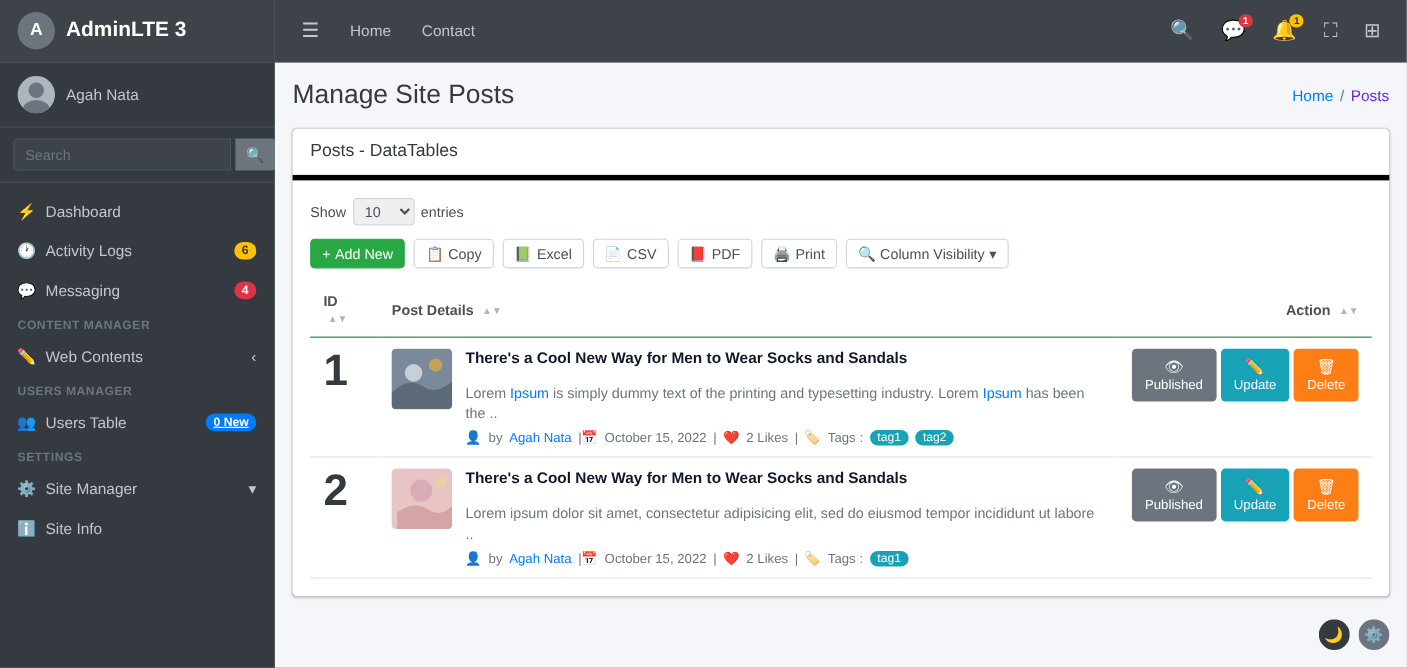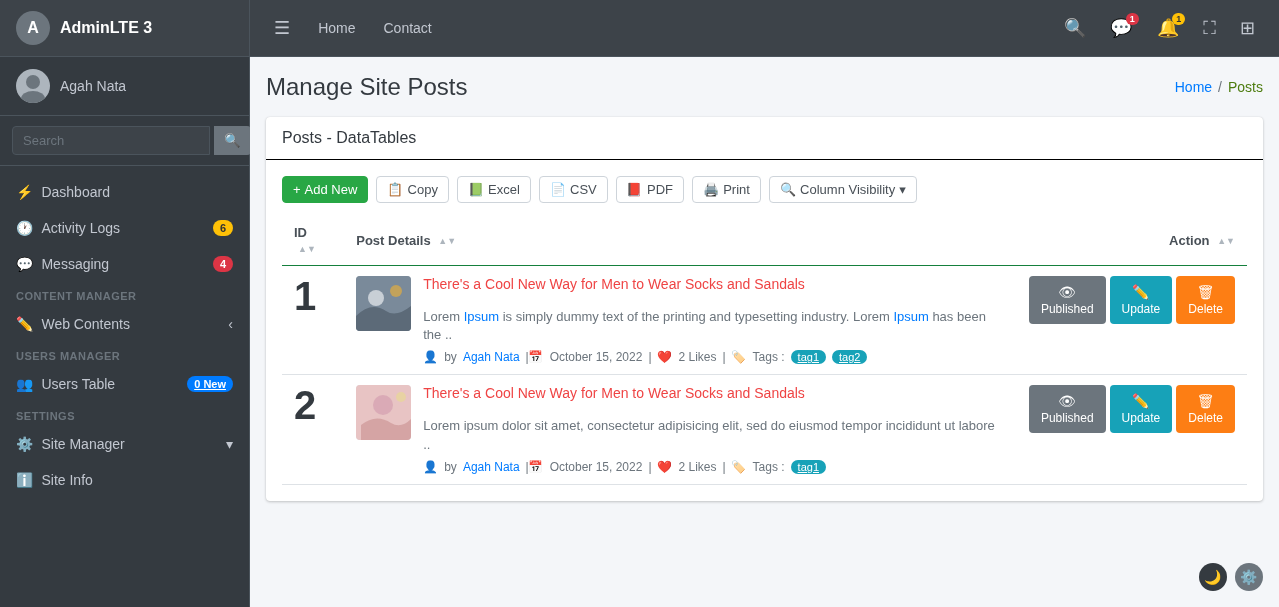--- a/index.html
+++ b/index.html
@@ -2,21 +2,21 @@
 <html><head>
   <meta charset="utf-8">
   <style>
     * { box-sizing: border-box; margin: 0; padding: 0; }
     body { font-family: 'Source Sans Pro', Arial, sans-serif; background: #343a40; color: #c2c7d0; font-size: 14px; display: flex; height: 607px; overflow: hidden; }
 
     
     .sidebar { width: 250px; background: #343a40; border-right: 1px solid #4b545c; display: flex; flex-direction: column; flex-shrink: 0; }
     .sidebar-brand { display: flex; align-items: center; gap: 10px; padding: 12px 16px; background: #3d4349; border-bottom: 1px solid #4b545c; height: 57px; }
     .sidebar-brand-icon { width: 34px; height: 34px; border-radius: 50%; background: #6c757d; display: flex; align-items: center; justify-content: center; font-weight: bold; color: white; font-size: 16px; }
-    .sidebar-brand-text { color: white; font-size: 16px; font-weight: 600; }
+    .sidebar-brand-text { color: white; font-size: 19px; font-weight: 600; }
 
     .sidebar-user { display: flex; align-items: center; gap: 10px; padding: 12px 16px; border-bottom: 1px solid #4b545c; }
     .sidebar-user-avatar { width: 34px; height: 34px; border-radius: 50%; background: #adb5bd; display: flex; align-items: center; justify-content: center; color: #343a40; font-size: 14px; overflow: hidden; }
     .sidebar-user-name { color: #c2c7d0; font-size: 14px; }
 
     .sidebar-search { padding: 10px 12px; border-bottom: 1px solid #4b545c; display: flex; gap: 4px; }
     .sidebar-search input { flex: 1; background: #3d4349; border: 1px solid #4b545c; color: #c2c7d0; padding: 6px 10px; border-radius: 4px 0 0 4px; font-size: 13px; outline: none; }
     .sidebar-search input::placeholder { color: #6c757d; }
     .sidebar-search button { background: #6c757d; border: none; color: white; padding: 6px 10px; border-radius: 0 4px 4px 0; cursor: pointer; }
 
@@ -44,25 +44,25 @@
     .top-icon-btn { background: none; border: none; color: #c2c7d0; font-size: 18px; cursor: pointer; padding: 6px 8px; position: relative; }
 
     
     .content-wrapper { flex: 1; overflow-y: auto; background: #f4f6f9; padding: 16px; }
 
     .content-header { display: flex; align-items: center; justify-content: space-between; margin-bottom: 16px; }
     .page-title { font-size: 24px; font-weight: 400; color: #343a40; text-align: center; }
     .breadcrumb { display: flex; align-items: center; gap: 6px; font-size: 14px; }
     .breadcrumb a { color: #007bff; text-decoration: none; }
     .breadcrumb-sep { color: #6c757d; }
-    .breadcrumb-current { color: #4d7c0f; }
+    .breadcrumb-current { color: #6d28d9; }
 
     
     .card { background: white; border-radius: 4px; box-shadow: 0 0 1px rgba(0,0,0,.125), 0 1px 3px rgba(0,0,0,.2); }
-    .card-header { padding: 12px 16px; border-bottom: 1px solid #000000; }
+    .card-header { padding: 12px 16px; border-bottom: 5px solid #000000; }
     .card-header-title { font-size: 16px; font-weight: 500; color: #343a40; }
     .card-body { padding: 16px; }
 
     
     .dt-controls-top { display: flex; align-items: center; gap: 8px; margin-bottom: 12px; flex-wrap: wrap; }
     .dt-show { display: flex; align-items: center; gap: 6px; font-size: 13px; color: #495057; }
     .dt-show select { border: 1px solid #ced4da; border-radius: 4px; padding: 3px 6px; font-size: 13px; color: #495057; }
 
     .dt-btn { display: inline-flex; align-items: center; gap: 4px; padding: 5px 10px; border-radius: 4px; border: 1px solid; font-size: 13px; cursor: pointer; text-decoration: none; }
     .dt-btn-green { background: #28a745; border-color: #28a745; color: white; }
@@ -77,25 +77,25 @@
     .dt-table thead th { border-bottom: 1px solid #15803d; padding: 10px 12px; text-align: left; color: #495057; font-weight: 600; background: white; }
     .dt-table thead th.action-col { text-align: right; }
     .sort-icons { display: inline-flex; flex-direction: column; margin-left: 4px; font-size: 9px; color: #adb5bd; vertical-align: middle; }
     .dt-table tbody tr { border-bottom: 1px solid #dee2e6; }
     .dt-table tbody td { padding: 10px 12px; vertical-align: top; }
 
     
     .post-row { display: flex; gap: 12px; align-items: flex-start; }
     .post-thumb { width: 55px; height: 55px; border-radius: 4px; object-fit: cover; background: #dee2e6; flex-shrink: 0; overflow: hidden; }
     .post-content { flex: 1; }
-    .post-title { font-weight: 400; color: #ef4444; font-size: 14px; margin-bottom: 4px; }
+    .post-title { font-weight: 700; color: #0f172a; font-size: 14px; margin-bottom: 4px; }
     .post-excerpt { color: #6c757d; font-size: 13px; margin-bottom: 6px; line-height: 1.4; margin-top: 16px; }
     .post-meta { display: flex; align-items: center; gap: 6px; font-size: 12px; color: #6c757d; flex-wrap: wrap; }
     .post-meta a { color: #007bff; text-decoration: none; }
-    .post-meta .tag { background: #17a2b8; color: white; padding: 1px 7px; border-radius: 10px; font-size: 11px; text-decoration: underline; }
+    .post-meta .tag { background: #17a2b8; color: white; padding: 1px 7px; border-radius: 10px; font-size: 11px; }
 
     
     .row-number { font-size: 40px; font-weight: 800; color: #343a40; padding-right: 8px; line-height: 1; }
 
     
     .action-btns { display: flex; gap: 4px; align-items: center; justify-content: center; }
     .btn-published { background: #6c757d; border: none; color: white; padding: 8px 12px; border-radius: 4px; cursor: pointer; font-size: 12px; display: flex; flex-direction: column; align-items: center; gap: 2px; }
     .btn-update { background: #17a2b8; border: none; color: white; padding: 8px 12px; border-radius: 4px; cursor: pointer; font-size: 12px; display: flex; flex-direction: column; align-items: center; gap: 2px; }
     .btn-delete { background: #fd7e14; border: none; color: white; padding: 8px 12px; border-radius: 4px; cursor: pointer; font-size: 12px; display: flex; flex-direction: column; align-items: center; gap: 2px; }
     .btn-icon { font-size: 14px; }
@@ -219,20 +219,32 @@
         <span class="breadcrumb-current">Posts</span>
       </nav>
     </div>
 
     <div class="card">
       <div class="card-header">
         <span class="card-header-title">Posts - DataTables</span>
       </div>
       <div class="card-body">
 
+        <div class="dt-controls-top">
+          <div class="dt-show">
+            <span>Show</span>
+            <select>
+              <option>10</option>
+              <option>25</option>
+              <option>50</option>
+              <option>100</option>
+            </select>
+            <span>entries</span>
+          </div>
+        </div>
 
         <div class="dt-controls-top">
           <button class="dt-btn dt-btn-green">
             <span>+</span>
             <span>Add New</span>
           </button>
           <button class="dt-btn dt-btn-default">
             <span>📋</span>
             <span>Copy</span>
           </button>

